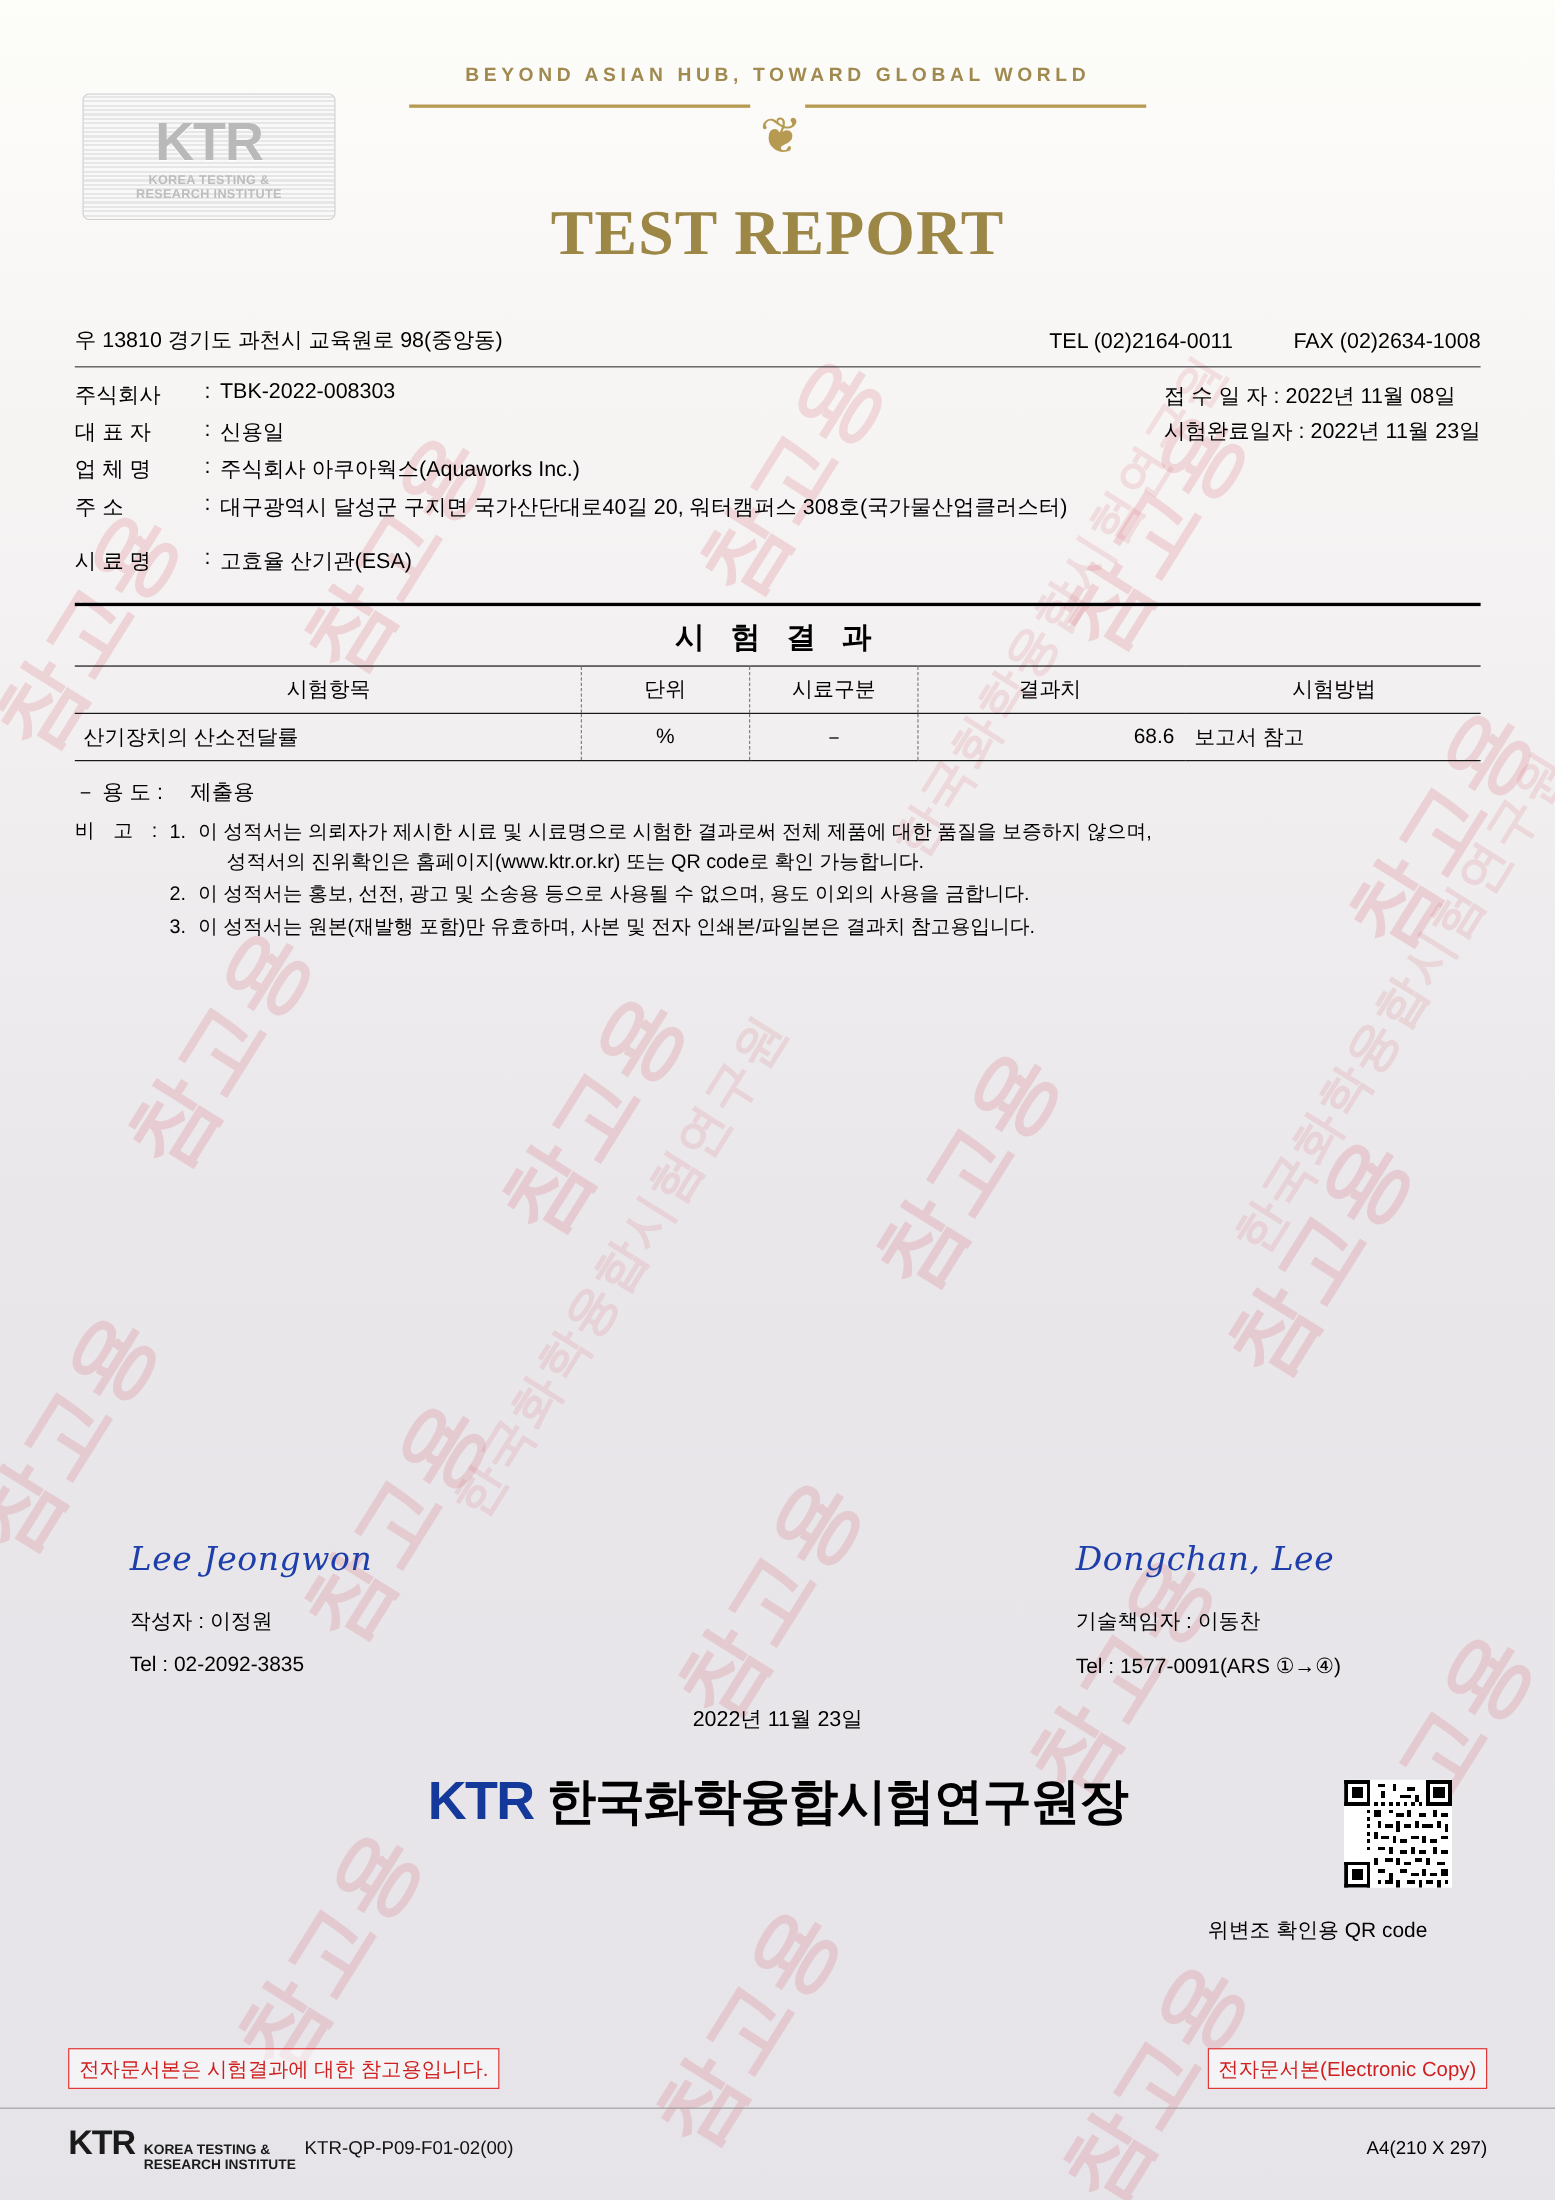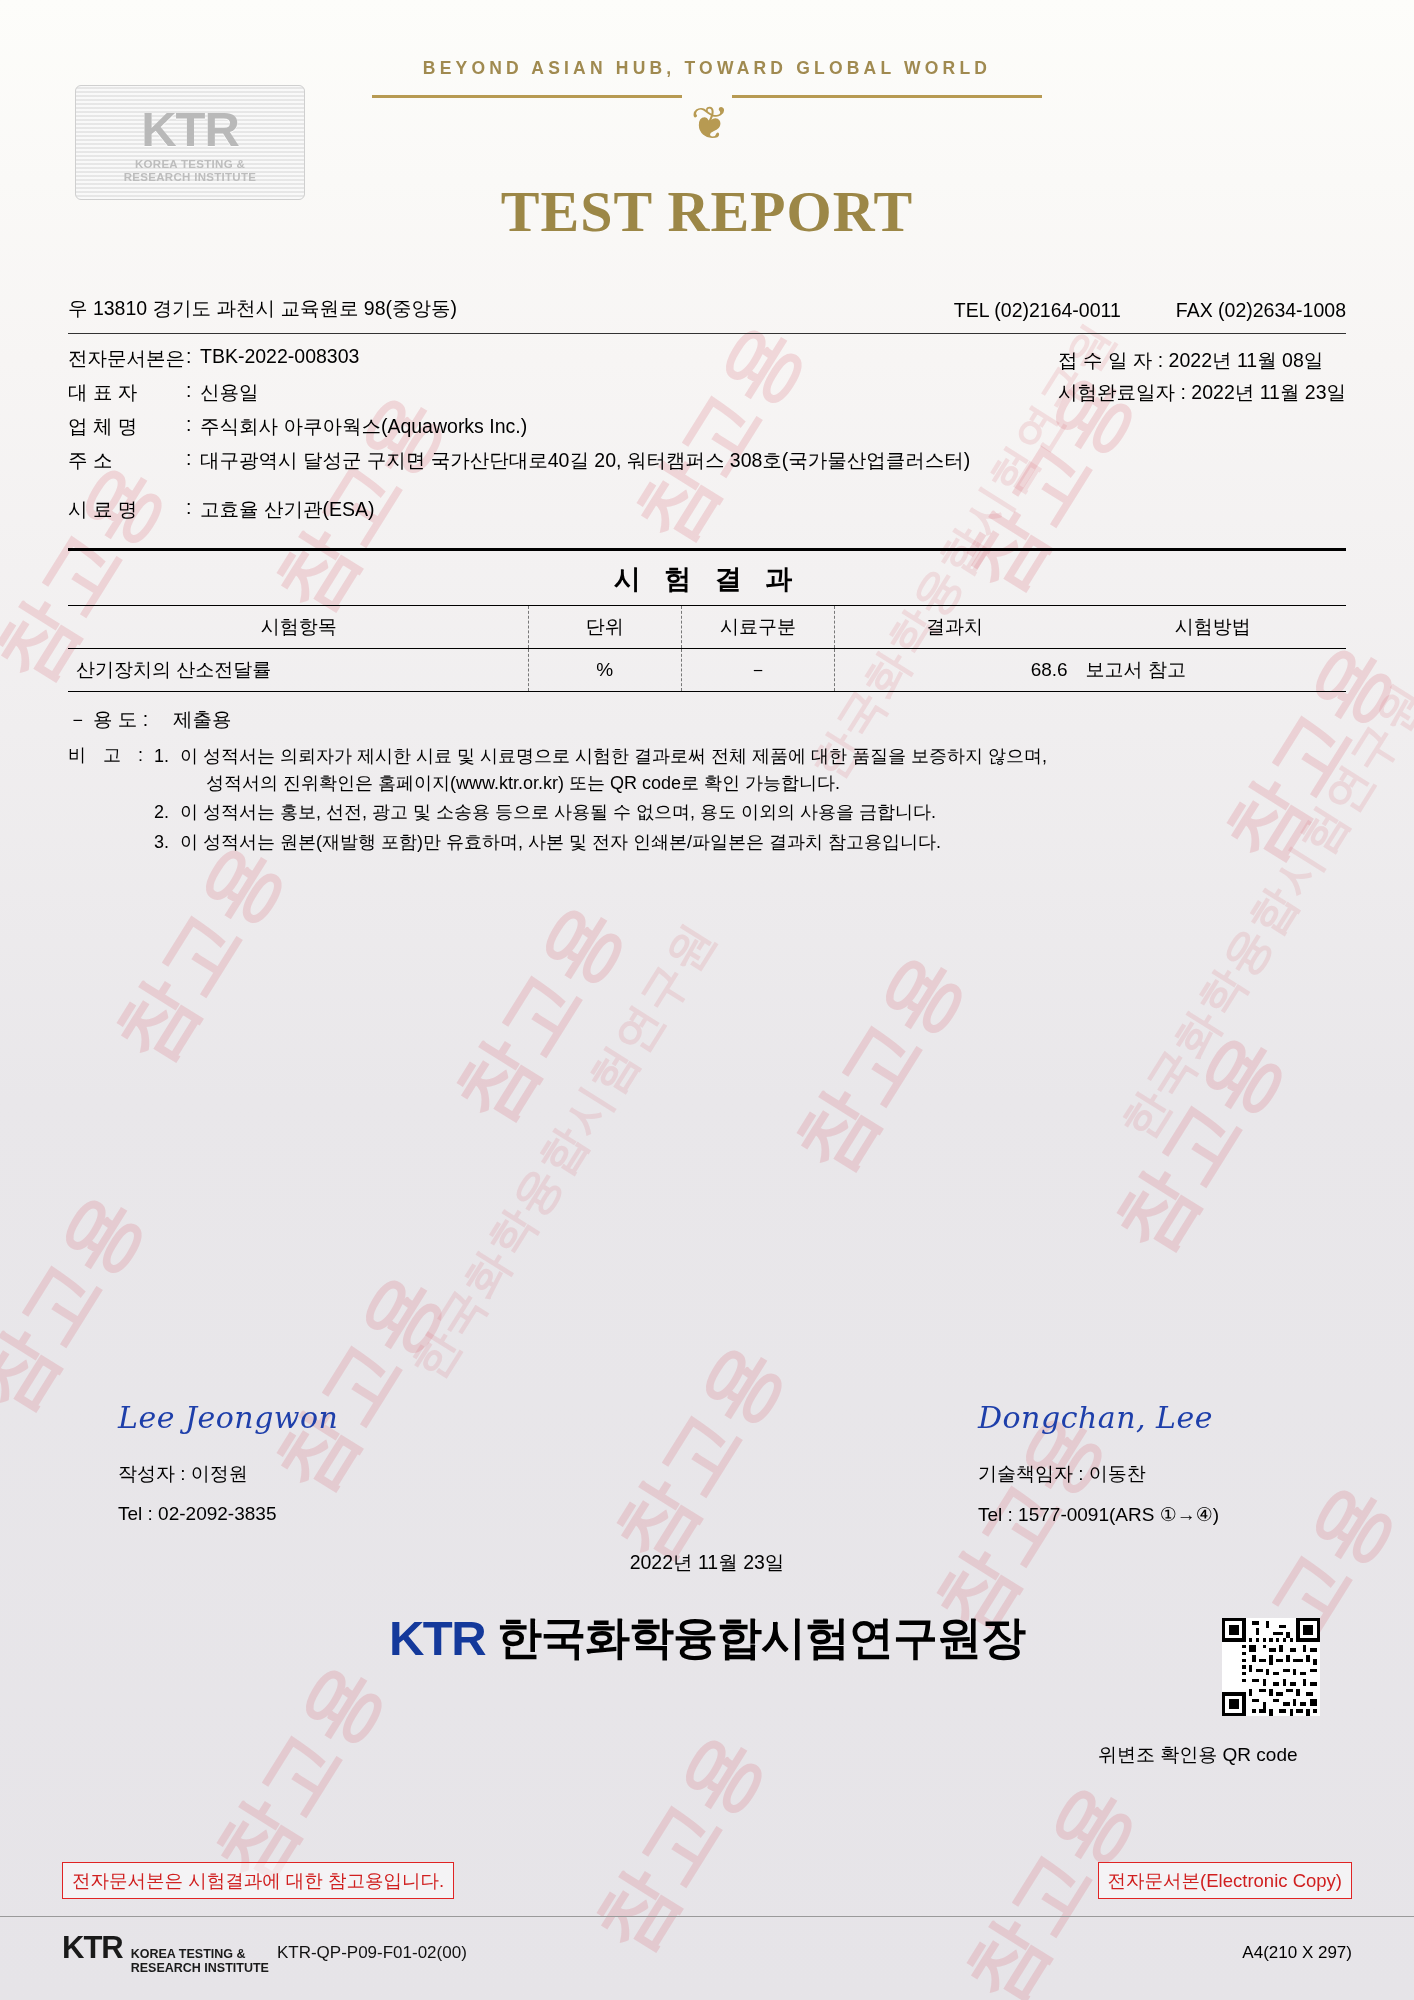--- a/index.html
+++ b/index.html
@@ -239,21 +239,21 @@
     <div>우 13810 경기도 과천시 교육원로 98(중앙동)</div>
     <div class="addr-right">
       <span>TEL (02)2164-0011</span>
       <span>FAX (02)2634-1008</span>
     </div>
   </div>
   <div class="hr-thin"></div>
 
   <div class="info">
     <div class="irow">
-      <div class="ilabel">전자문서본은</div>
+      <div class="ilabel">주식회사</div>
       <div class="icolon">:</div>
       <div class="ivalue">TBK-2022-008303</div>
     </div>
     <div class="irow">
       <div class="ilabel">대  표  자</div>
       <div class="icolon">:</div>
       <div class="ivalue">신용일</div>
     </div>
     <div class="irow">
       <div class="ilabel">업  체  명</div>

